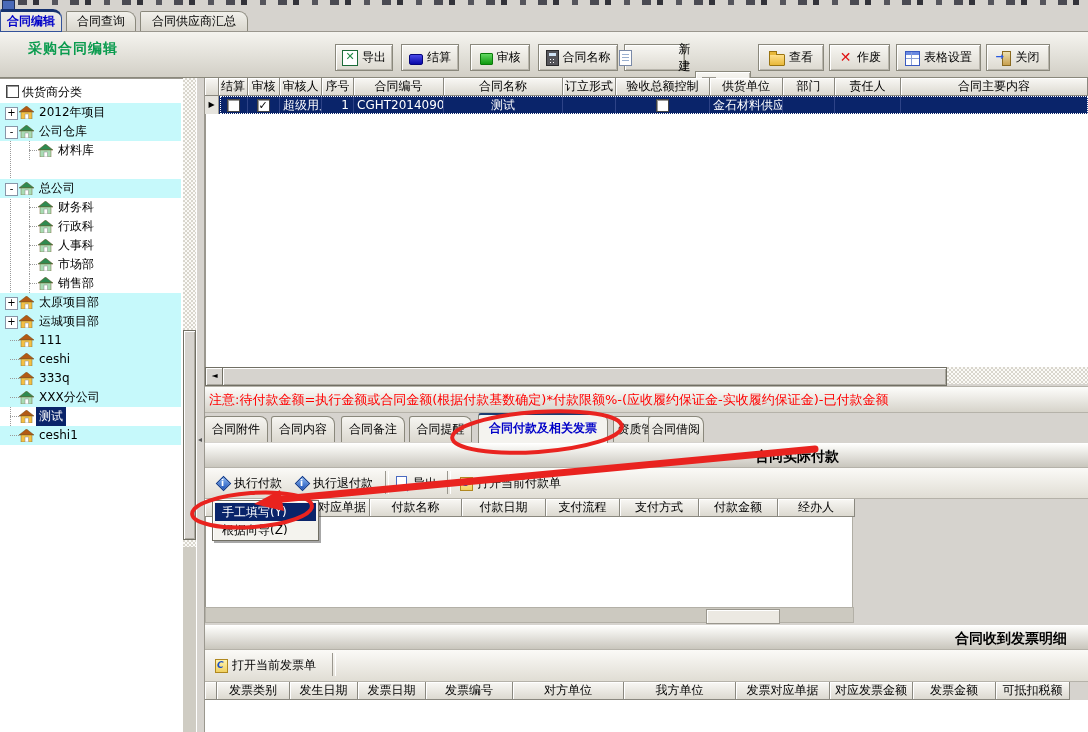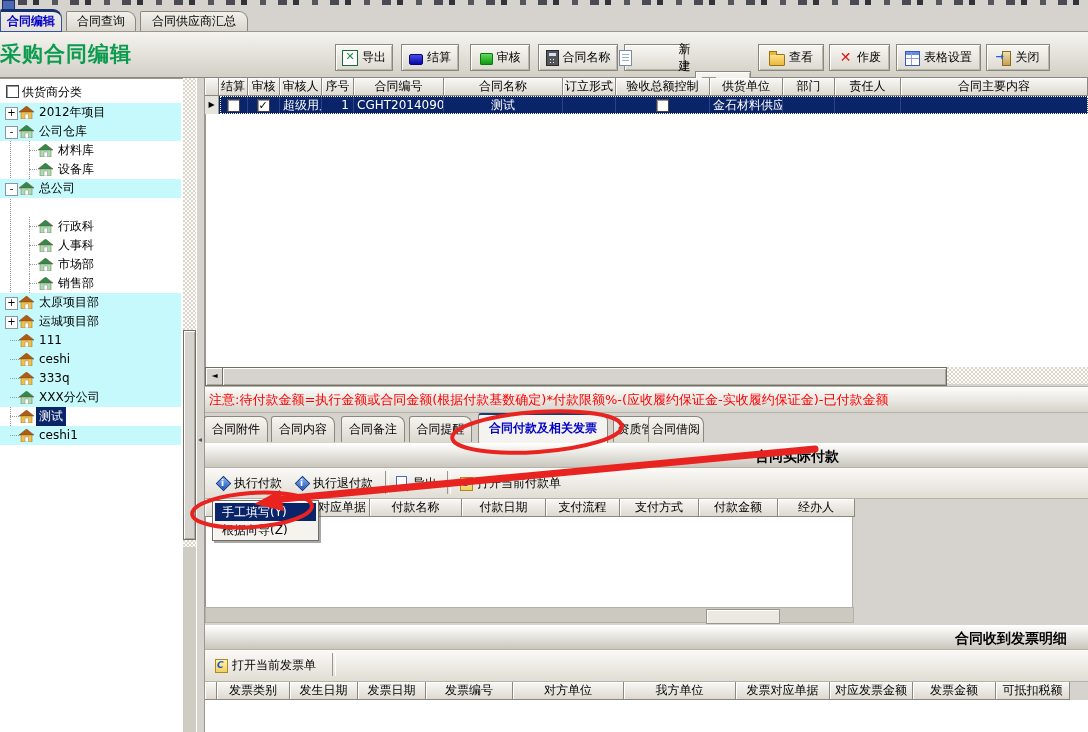--- a/index.html
+++ b/index.html
@@ -12,21 +12,21 @@
      background:repeating-linear-gradient(90deg,#4a4a52 0 9px,transparent 9px 15px,#33333a 15px 21px,transparent 21px 34px,#55555c 34px 40px,transparent 40px 52px);}
   .appico{position:absolute;left:2px;top:0;width:11px;height:8px;background:#4a6ab8;border:1px solid #223055;}
   
   .ttab{position:absolute;top:11px;height:21px;box-sizing:border-box;background:linear-gradient(#f1f0eb,#d8d5cc);
         border:1px solid #8a887c;border-bottom:none;border-radius:2px 9px 0 0;text-align:center;line-height:19px;cursor:default;}
   .ttab.active{top:9px;height:23px;background:linear-gradient(#efede8,#e2dfd8);border:1px solid #34539a;
         border-top:3px solid #16326e;color:#0000c8;font-weight:bold;z-index:3;line-height:19px;}
   .tabline{left:0;top:31px;width:1088px;height:1px;background:#9a978e;}
   
   .pagehead{left:0;top:32px;width:1088px;height:46px;background:linear-gradient(#f5f4ef,#d2cfc6);border-bottom:1px solid #8a887c;}
-  .page-title{position:absolute;left:0;top:8px;font-size:21px;font-weight:bold;color:#0a9b4e;letter-spacing:1px;}
+  .page-title{position:absolute;left:28px;top:8px;font-size:14px;font-weight:bold;color:#0a9b4e;letter-spacing:1px;}
   .tbtn{position:absolute;top:12px;height:27px;box-sizing:border-box;background:linear-gradient(#f8f7f3,#dcd9d0);
         border:1px solid #8a887c;box-shadow:inset 1px 1px 0 #fff,inset -1px -1px 0 #b8b5ac;
         display:flex;align-items:center;justify-content:center;gap:4px;cursor:default;}
   .tbtn.disabled{color:#9a978e;margin-top:27px;}
   .ticon{display:inline-block;position:relative;width:15px;height:15px;flex:none;}
   
   .excel-export-icon{width:14px;height:14px;background:#fff;border:1px solid #1c6b38;}
   .excel-export-icon::before{content:"✕";position:absolute;left:0;right:0;top:0;color:#1f8a44;font-size:11px;font-weight:bold;line-height:12px;text-align:center;}
   .settle-icon{width:12px;height:9px;margin-top:3px;background:linear-gradient(#4a4ae8,#0808a8);border:1px solid #05057a;border-radius:2px;}
   .audit-icon{width:11px;height:10px;margin-top:2px;background:linear-gradient(#62d862,#0f9a0f);border:1px solid #0a7a0a;border-radius:1px;}
@@ -223,38 +223,38 @@
         <div class="trow" style="top: 38px;">
           <span class="vline"></span>
           <span class="stub" style="left: 29px; width: 8px;"></span>
           <span class="hicon house-green" style="left: 38px;"><svg width="15" height="13" viewBox="0 0 15 13">
               <polygon points="7.5,0 15,6 0,6" fill="#2f8a50" stroke="#6b4a1a" stroke-width="0.5"></polygon>
               <rect x="2" y="6" width="11" height="7" fill="#a8dcb4" stroke="#7a6a3a" stroke-width="0.5"></rect>
               <rect x="6" y="8" width="3.5" height="5" fill="#fff" stroke="#888" stroke-width="0.5"></rect>
             </svg></span>
           <span class="tlabel" style="left: 55px;">材料库</span>
         </div>
-        <div class="trow" style="top: 57px;">
-          <span class="vline"></span>
-          <span class="stub" style="left: 29px; width: 8px;"></span>
-          <span class="hicon house-green" style="left: 38px;"><svg width="15" height="13" viewBox="0 0 15 13">
-              <polygon points="7.5,0 15,6 0,6" fill="#2f8a50" stroke="#6b4a1a" stroke-width="0.5"></polygon>
-              <rect x="2" y="6" width="11" height="7" fill="#a8dcb4" stroke="#7a6a3a" stroke-width="0.5"></rect>
-              <rect x="6" y="8" width="3.5" height="5" fill="#fff" stroke="#888" stroke-width="0.5"></rect>
-            </svg></span>
-          <span class="tlabel" style="left: 55px;">设备库</span>
-        </div>
         <div class="trow hl" style="top: 76px;">
           <span class="xbox">-</span>
           <span class="hicon house-green" style="left: 19px;"><svg width="15" height="13" viewBox="0 0 15 13">
               <polygon points="7.5,0 15,6 0,6" fill="#2f8a50" stroke="#6b4a1a" stroke-width="0.5"></polygon>
               <rect x="2" y="6" width="11" height="7" fill="#a8dcb4" stroke="#7a6a3a" stroke-width="0.5"></rect>
               <rect x="6" y="8" width="3.5" height="5" fill="#fff" stroke="#888" stroke-width="0.5"></rect>
             </svg></span>
           <span class="tlabel" style="left: 36px;">总公司</span>
+        </div>
+        <div class="trow" style="top: 95px;">
+          <span class="vline"></span>
+          <span class="stub" style="left: 29px; width: 8px;"></span>
+          <span class="hicon house-green" style="left: 38px;"><svg width="15" height="13" viewBox="0 0 15 13">
+              <polygon points="7.5,0 15,6 0,6" fill="#2f8a50" stroke="#6b4a1a" stroke-width="0.5"></polygon>
+              <rect x="2" y="6" width="11" height="7" fill="#a8dcb4" stroke="#7a6a3a" stroke-width="0.5"></rect>
+              <rect x="6" y="8" width="3.5" height="5" fill="#fff" stroke="#888" stroke-width="0.5"></rect>
+            </svg></span>
+          <span class="tlabel" style="left: 55px;">财务科</span>
         </div>
         <div class="trow" style="top: 114px;">
           <span class="vline"></span>
           <span class="stub" style="left: 29px; width: 8px;"></span>
           <span class="hicon house-green" style="left: 38px;"><svg width="15" height="13" viewBox="0 0 15 13">
               <polygon points="7.5,0 15,6 0,6" fill="#2f8a50" stroke="#6b4a1a" stroke-width="0.5"></polygon>
               <rect x="2" y="6" width="11" height="7" fill="#a8dcb4" stroke="#7a6a3a" stroke-width="0.5"></rect>
               <rect x="6" y="8" width="3.5" height="5" fill="#fff" stroke="#888" stroke-width="0.5"></rect>
             </svg></span>
           <span class="tlabel" style="left: 55px;">行政科</span>

